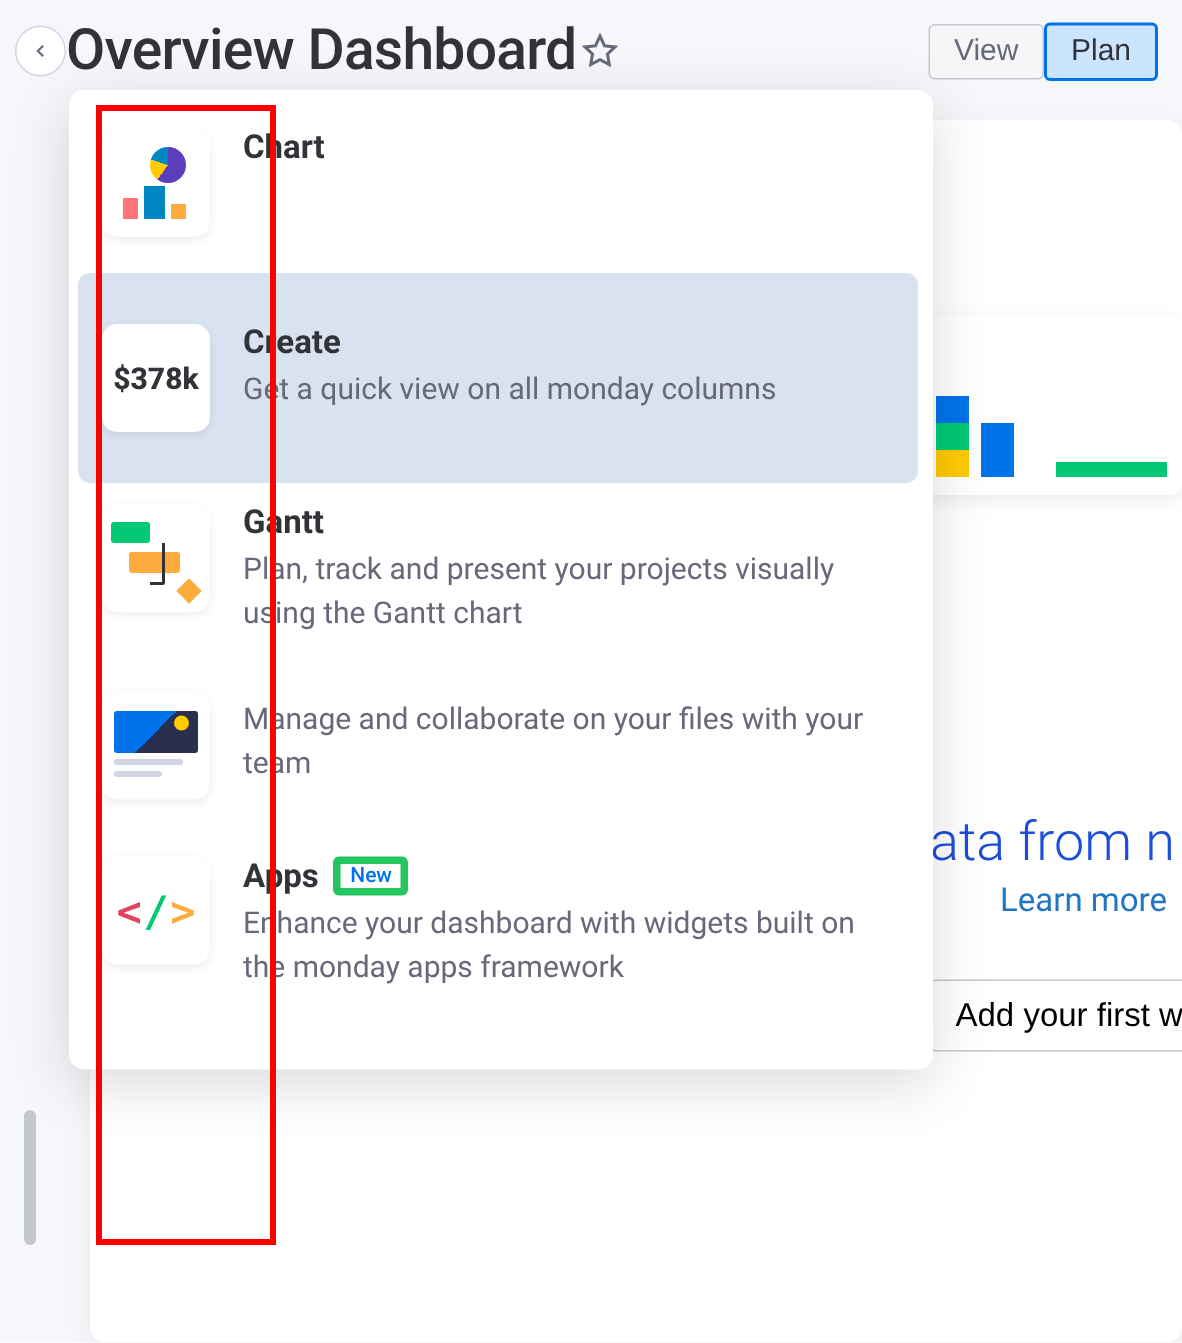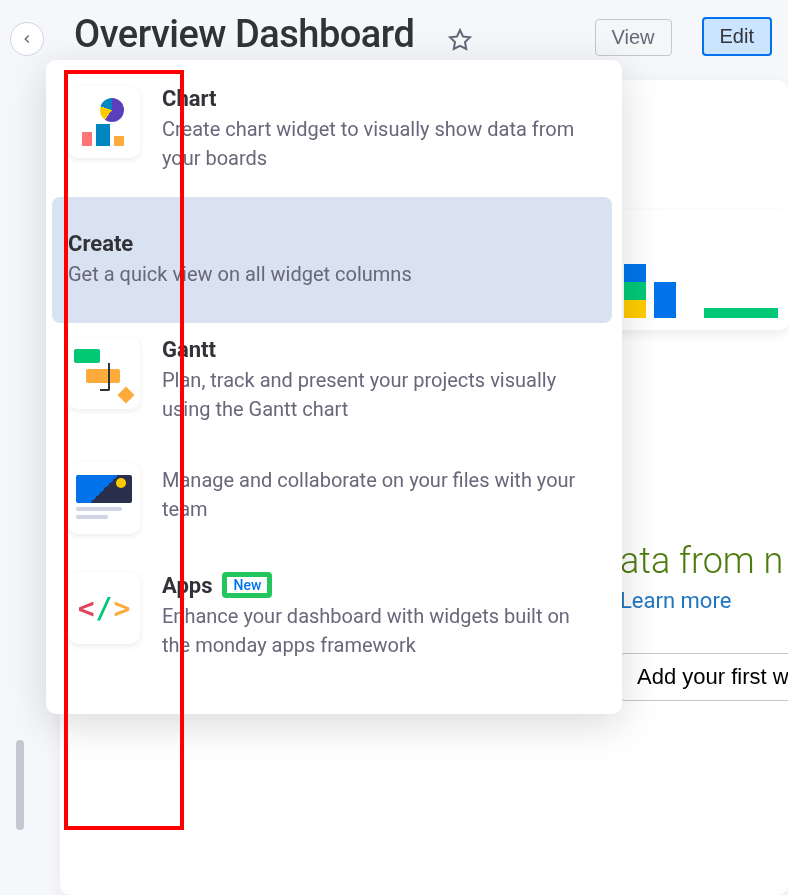--- a/index.html
+++ b/index.html
@@ -7,22 +7,22 @@
       font-family: -apple-system, BlinkMacSystemFont, 'Segoe UI', Roboto, Helvetica, Arial, sans-serif;
       background: #f6f7fb;
       width: 788px;
       height: 895px;
       overflow: hidden;
       position: relative;
       color: #323338;
     }
     .topbar {
       display: flex;
-      align-items: flex-end;
-      gap: 30px;
+      align-items: center;
+      gap: 0;
       padding: 12px 16px 24px 10px;
       position: relative;
       z-index: 5;
     }
     .back-btn {
       width: 34px; height: 34px;
       border-radius: 50%;
       border: 1px solid #d0d4e4;
       background: #fff;
       display: flex; align-items: center; justify-content: center;
@@ -67,31 +67,31 @@
       background:#fff;
       border-radius:10px;
       box-shadow: 0 6px 20px rgba(0,0,0,0.06);
       padding: 40px 10px 10px 560px;
       z-index:1;
       overflow:hidden;
     }
     .bg-heading {
       font-size: 36px;
       font-weight: 300;
-      color:#4d7c0f;
+      color:#1d4ed8;
       margin-top: 420px;
       white-space: nowrap;
     }
     .bg-sub {
       font-size: 22px;
       color:#676879;
       margin-top: 30px;
       white-space: nowrap;
     }
-    .bg-link { color:#1f76c2; text-align:left; display:block; margin-top:6px; font-size:22px; white-space:nowrap;}
+    .bg-link { color:#1f76c2; text-align:right; display:block; margin-top:6px; font-size:22px; white-space:nowrap;}
     .bg-cta {
       margin-top: 40px;
       border:1px solid #c5c7d0;
       background:#fff;
       font-size:22px;
       padding:10px 16px;
       border-radius:4px;
       white-space:nowrap;
       display:inline-block;
     }
@@ -219,21 +219,21 @@
       </svg>
   </button>
   <h1 class="title">Overview Dashboard</h1>
   <span class="star-btn">
     <svg width="24" height="24" viewBox="0 0 24 24" fill="none" stroke="currentColor" stroke-width="2">
         <polygon points="12 2 15 8.5 22 9.3 17 14 18.2 21 12 17.8 5.8 21 7 14 2 9.3 9 8.5 12 2"></polygon>
       </svg>
   </span>
   <span class="spacer"></span>
   <button class="view-btn">View</button>
-  <button class="edit-btn">Edit</button>
+  <button class="edit-btn">Plan</button>
 </div>
 
 <div class="bg-panel">
   <div class="bg-mini-chart">
     <div class="dots">
         <span></span>
         <span></span>
         <span></span>
       </div>
     <div class="bar">
@@ -270,28 +270,30 @@
     <div class="icon-tile">
       <div class="chart-ico">
           <div class="pie"></div>
           <div class="b1"></div>
           <div class="b2"></div>
           <div class="b3"></div>
         </div>
     </div>
     <div class="content">
       <h3>Chart</h3>
-      <p>Create chart widget to visually show data from your boards</p>
     </div>
   </div>
 
   <div class="menu-item selected">
+    <div class="icon-tile">
+      <span class="num-ico">$378k</span>
+    </div>
     <div class="content">
       <h3>Create</h3>
-      <p>Get a quick view on all widget columns</p>
+      <p>Get a quick view on all monday columns</p>
     </div>
   </div>
 
 
   <div class="menu-item">
     <div class="icon-tile">
       <div class="gantt-ico">
           <div class="g1"></div>
           <div class="g2"></div>
           <div class="arr"></div>

